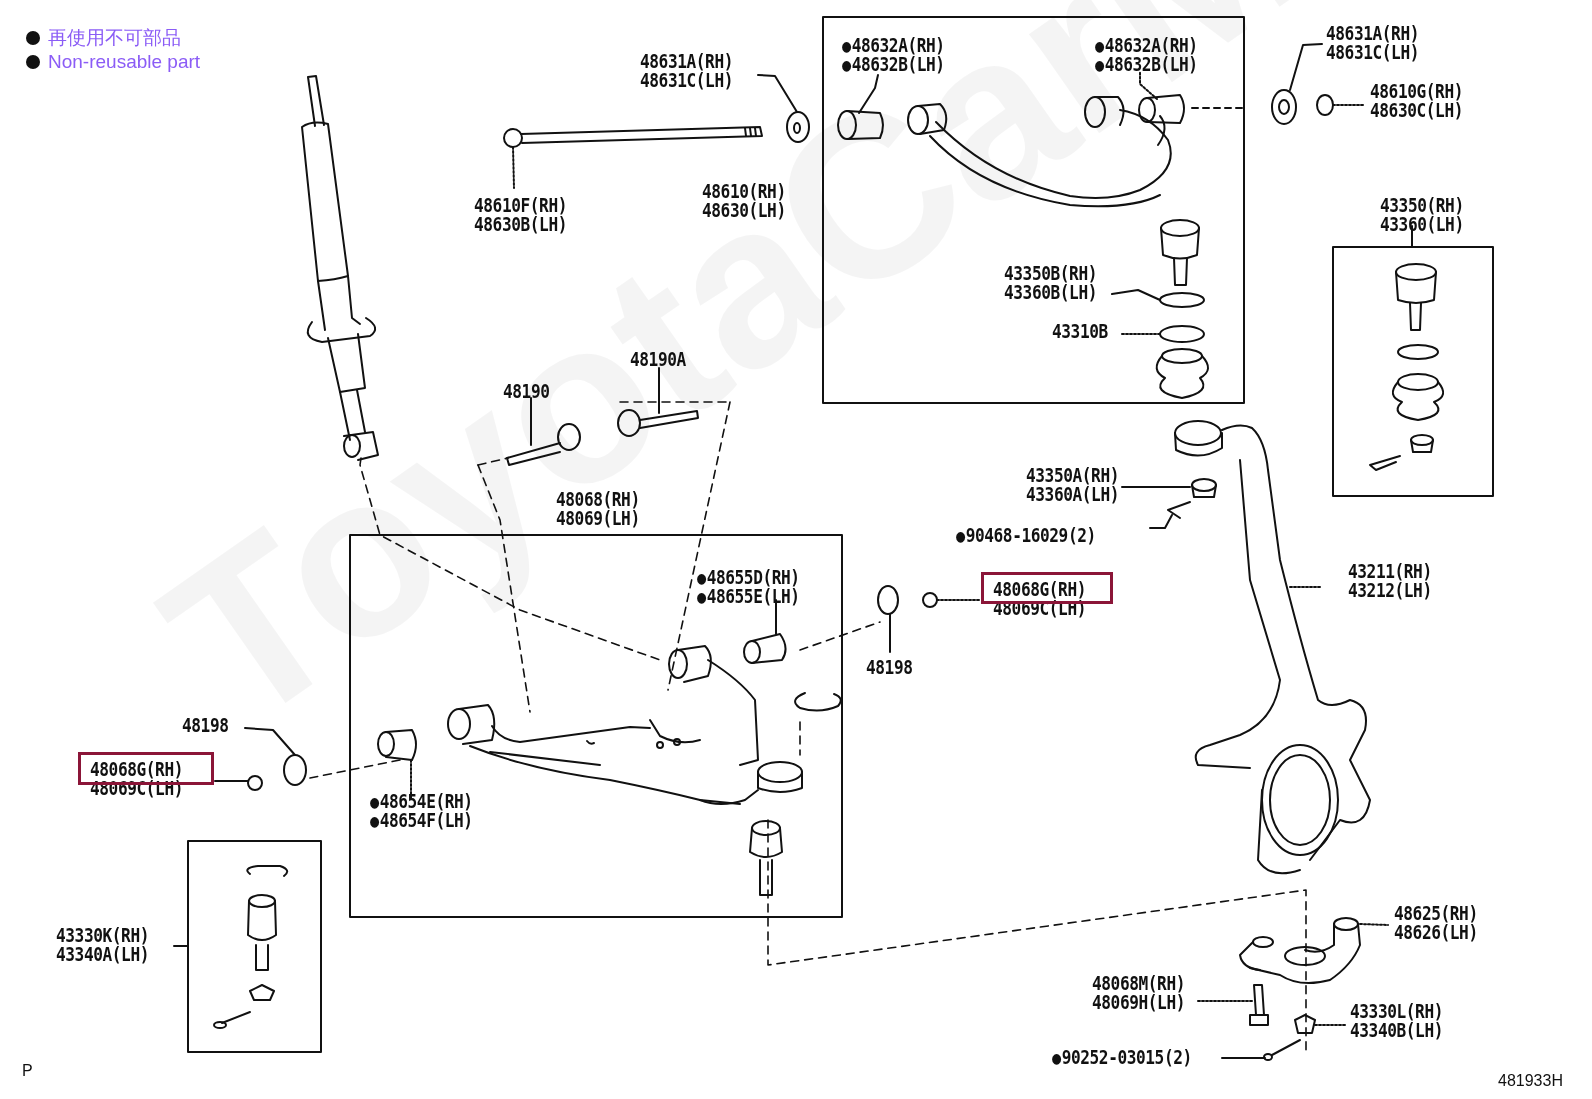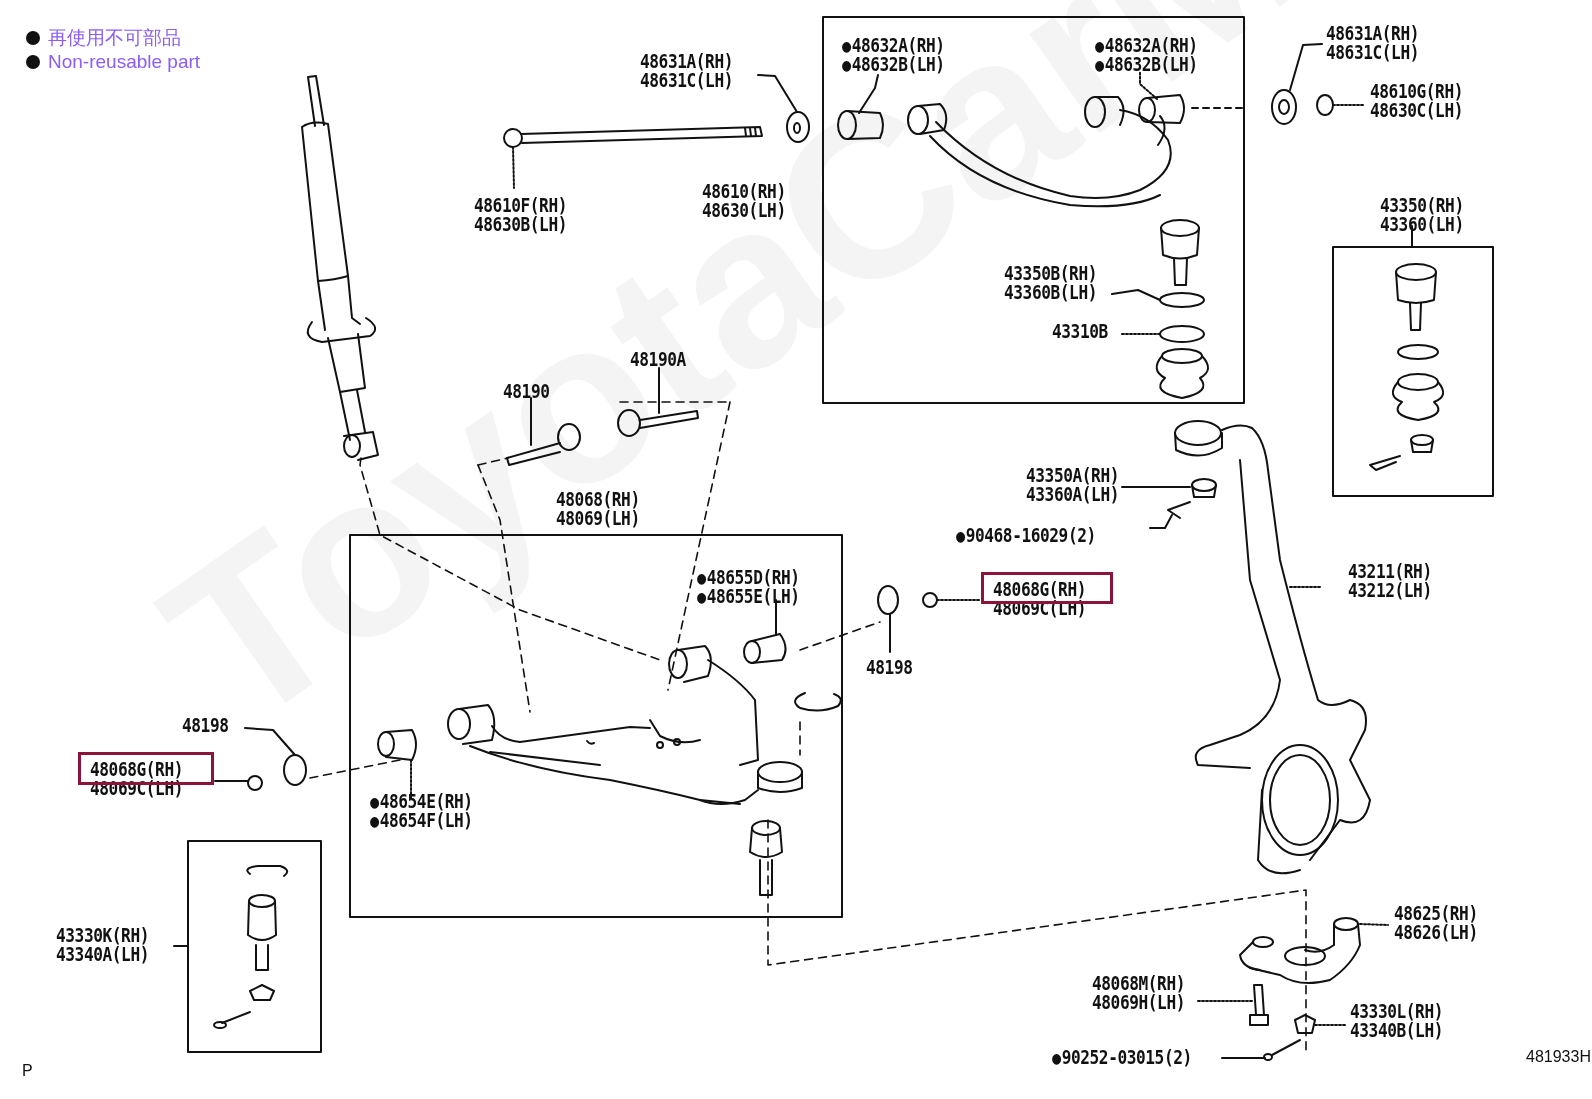--- a/index.html
+++ b/index.html
@@ -329,13 +329,13 @@
 </div>
 <div class="lbl" style="left:1350px;top:1002px;">
   <span class="ln">43330L(RH)</span>
   <span class="ln">43340B(LH)</span>
 </div>
 <div class="lbl" style="left:1052px;top:1048px;">
   <span class="ln dot">90252-03015(2)</span>
 </div>
 
 <div class="corner" style="left:22px;top:1062px;">P</div>
-<div class="corner" style="left:1498px;top:1048px;margin-left:28px;">481933H</div>
+<div class="corner" style="left:1498px;top:1072px;">481933H</div>
 
 </body></html>

